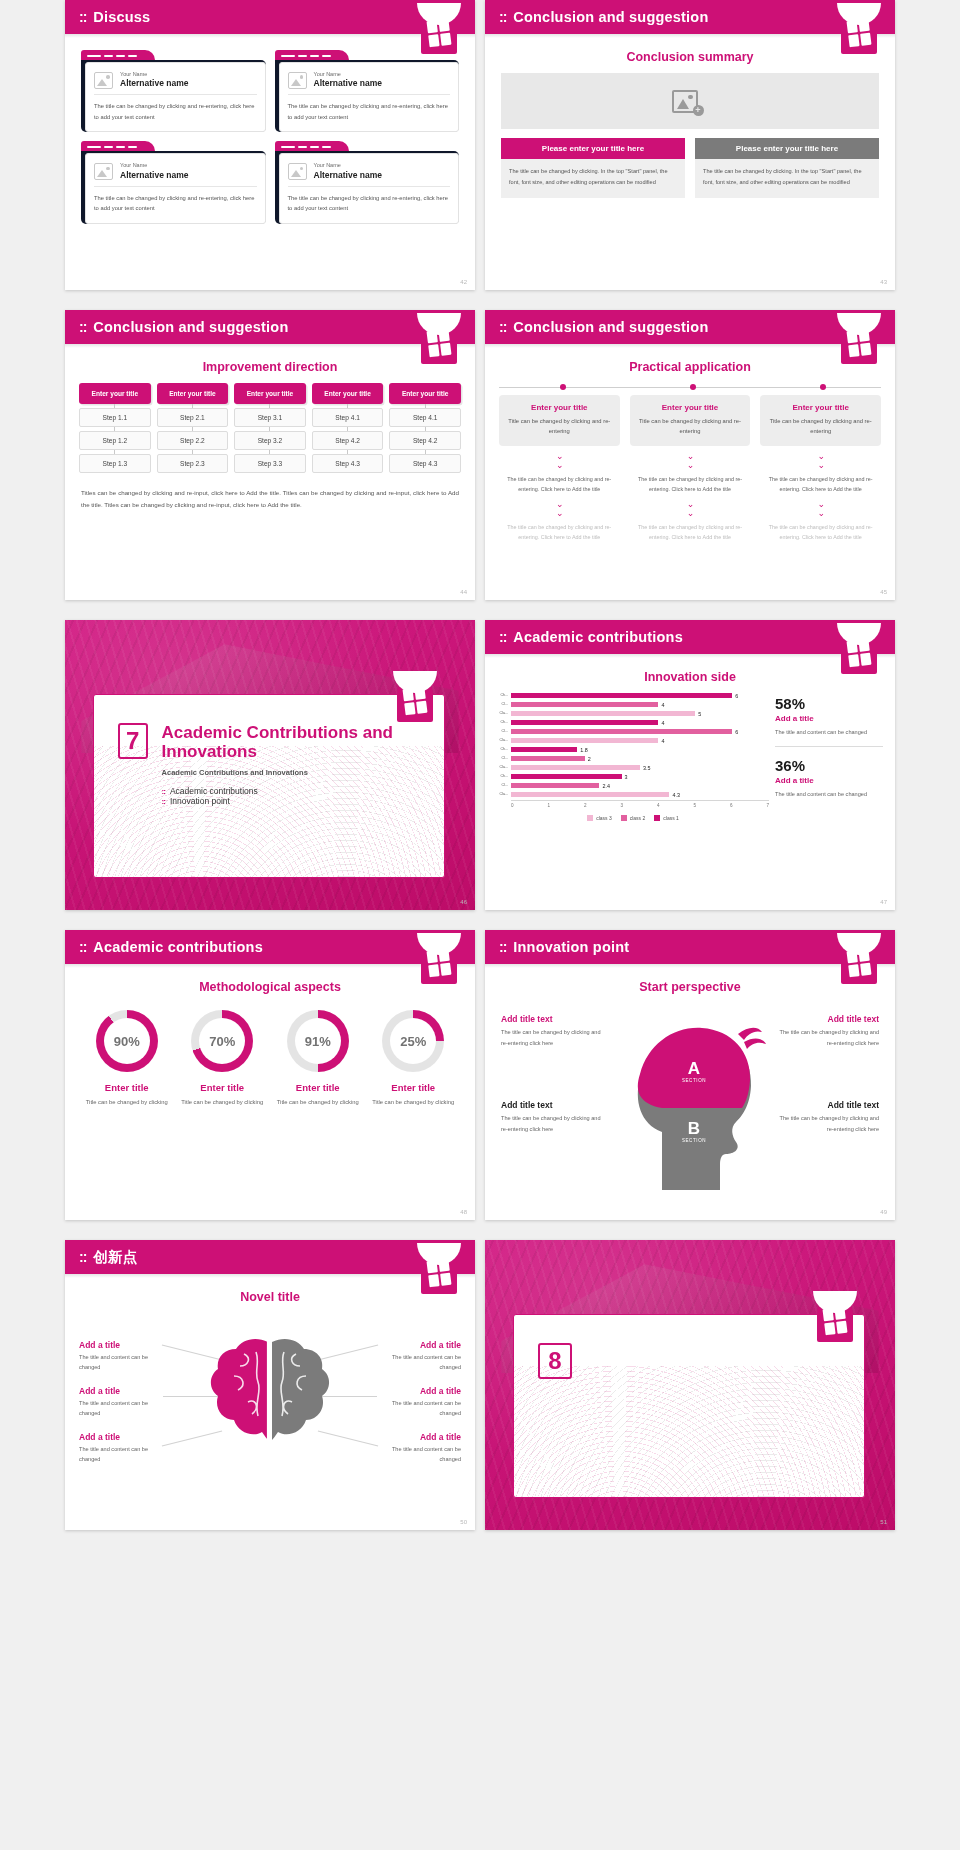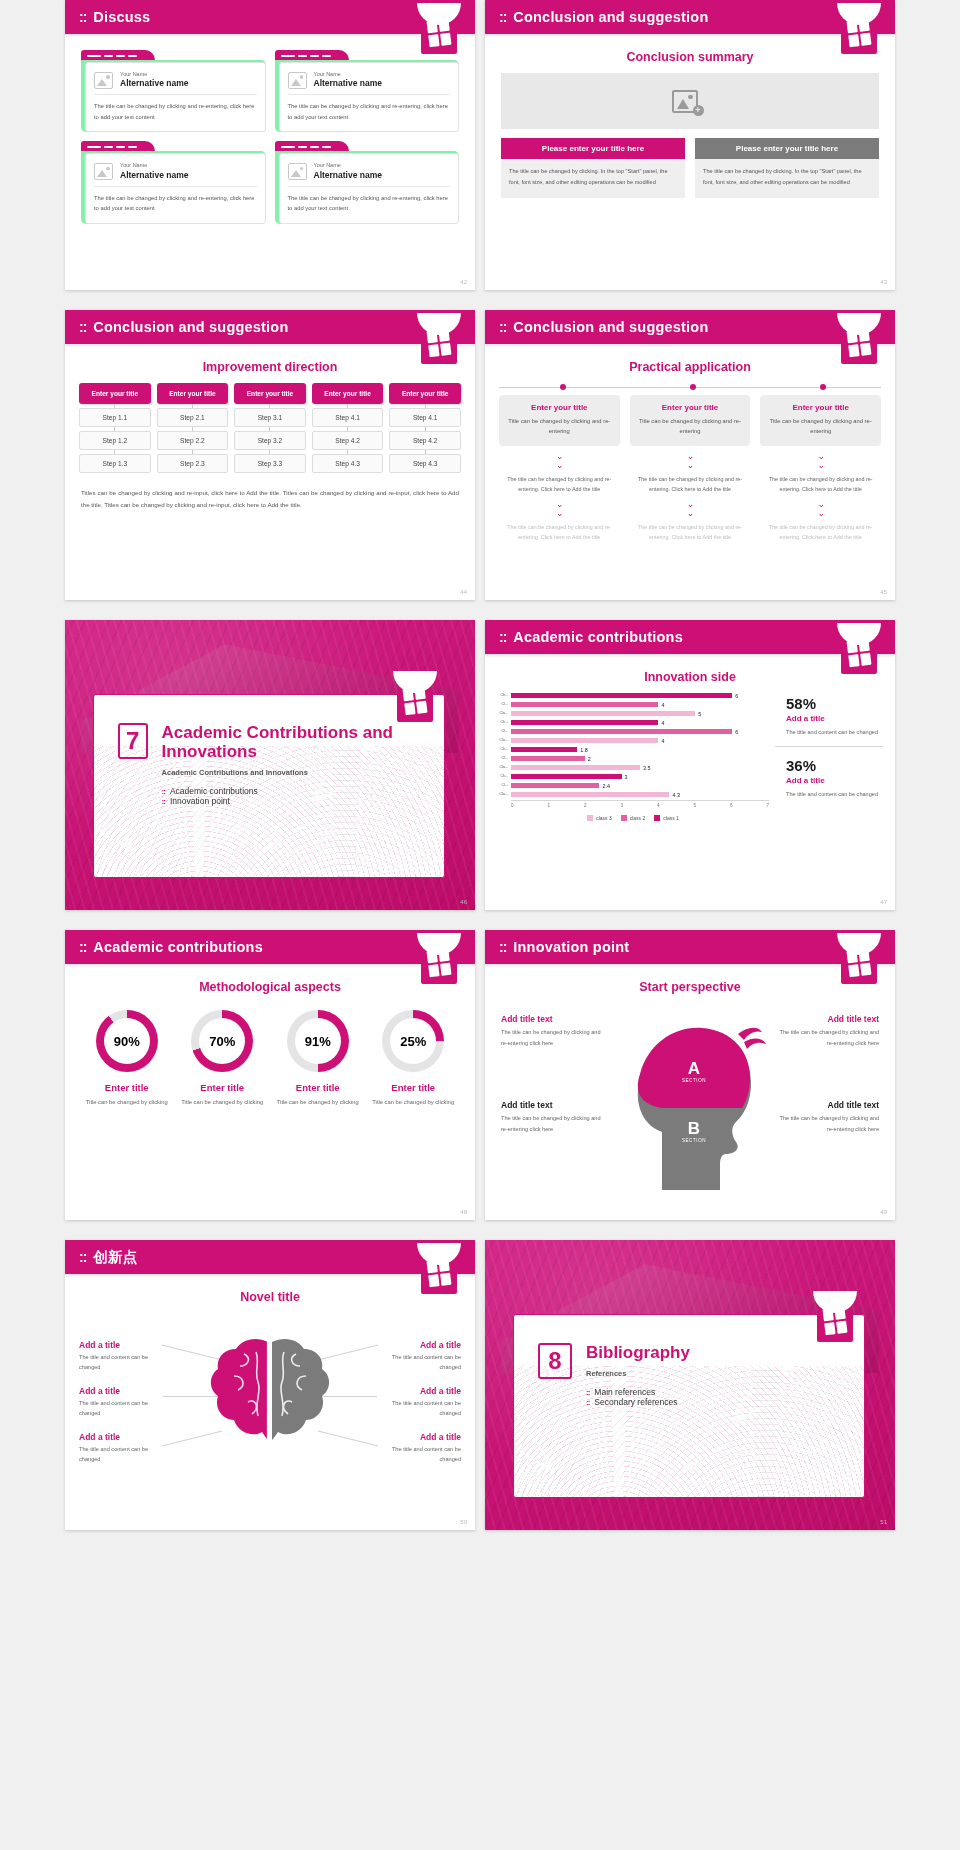--- a/index.html
+++ b/index.html
@@ -31,21 +31,21 @@
   
   .folders { display:grid; grid-template-columns:1fr 1fr; gap:9px 9px; padding:16px 16px 0 16px; }
   .folder { position:relative; padding-top:10px; }
   .folder .tab { position:absolute; left:0; top:0; width:74px; height:14px; background:#cd1076;
                  border-radius:3px 10px 0 0; }
   .folder .tab i { position:absolute; top:5px; height:2px; background:#fff; border-radius:1px; }
   .folder .tab i:nth-child(1){ left:6px; width:14px;}
   .folder .tab i:nth-child(2){ left:23px; width:9px;}
   .folder .tab i:nth-child(3){ left:35px; width:9px;}
   .folder .tab i:nth-child(4){ left:47px; width:9px;}
-  .folder .body { position:relative; background:#86efac; border-radius:0 5px 5px 5px; padding:2px 0 0 4px; }
+  .folder .body { position:relative; background:#0f172a; border-radius:0 5px 5px 5px; padding:2px 0 0 4px; }
   .folder .sheet { background:#fff; border:1px solid #e2e2e2; border-radius:3px; padding:8px 8px 9px 8px; min-height:66px; }
   .fhead { display:flex; align-items:center; gap:7px; padding-bottom:5px; border-bottom:1px solid #e6e6e6; }
   .imgicon { width:19px; height:17px; border:1.6px solid #c8c8c8; border-radius:2px; position:relative; flex:0 0 auto; background:#fff;}
   .imgicon:before { content:""; position:absolute; left:2px; bottom:2px; width:0;height:0;
                     border-left:5px solid transparent; border-right:5px solid transparent; border-bottom:7px solid #c8c8c8;}
   .imgicon:after { content:""; position:absolute; right:2.5px; top:2.5px; width:3.5px;height:3.5px;border-radius:50%;background:#c8c8c8;}
   .fname { font-size:5.5px; color:#6b6b6b; line-height:1.35; }
   .falt { font-size:8.5px; color:#222; font-weight:bold; line-height:1.25; }
   .fbody { font-size:5.8px; color:#555; line-height:1.85; padding-top:6px; }
 
@@ -118,32 +118,32 @@
   .grow { display:flex; align-items:center; height:7.6px; margin-bottom:1.4px; }
   .grow .bar { height:5.4px; }
   .grow .val { font-size:5.4px; color:#222; margin-left:3px; }
   .ylabels { position:absolute; left:0; top:0; width:13px; }
   .ylab { font-size:3.6px; color:#555; height:7.6px; line-height:7.6px; margin-bottom:1.4px; text-align:right; padding-right:2px;}
   .axis { border-top:1px solid #d6d6d6; margin-left:14px; display:flex; justify-content:space-between; padding-top:2px; }
   .axis span { font-size:4.6px; color:#777; }
   .legend { display:flex; justify-content:center; gap:9px; margin-top:7px; }
   .legend div { display:flex; align-items:center; gap:3px; font-size:5px; color:#555; }
   .legend i { width:6px; height:6px; display:block; }
-  .statblock { padding-top:4px;margin-left:11px; }
+  .statblock { padding-top:4px; }
   .statblock .pct { font-size:15px; font-weight:bold; color:#1a1a1a; line-height:1.1; }
   .statblock .lbl { font-size:8px; font-weight:bold; color:#cd1076; margin:1px 0 4px; }
   .statblock .dsc { font-size:5.6px; color:#666; line-height:1.9; }
   .statdiv { height:1px; background:#dcdcdc; margin:9px 0 7px; }
 
   
   .donuts { display:grid; grid-template-columns:repeat(4,1fr); margin:16px 14px 0 14px; }
   .donut { text-align:center; }
   .ring { width:62px; height:62px; border-radius:50%; margin:0 auto; display:flex; align-items:center; justify-content:center; position:relative; }
   .ring .hole { width:46px; height:46px; border-radius:50%; background:#fff; display:flex; align-items:center; justify-content:center;
-                font-size:13px; font-weight:bold; color:#000000; }
+                font-size:13px; font-weight:bold; color:#737373; }
   .donut .dt { color:#cd1076; font-size:9.5px; font-weight:bold; margin-top:10px; }
   .donut .dd { color:#666; font-size:5.8px; line-height:1.75; margin-top:4px; }
 
   
   .headwrap { position:relative; margin-top:6px; height:200px; }
   .hcol { position:absolute; width:100px; }
   .hcol .ht { color:#cd1076; font-size:8.5px; font-weight:bold; }
   .hcol .ht.dark { color:#1d1d1d; }
   .hcol .hd { color:#666; font-size:5.6px; line-height:1.9; margin-top:3px; }
   .headsvg { position:absolute; left:50%; transform:translateX(-50%); top:12px; }
@@ -726,28 +726,20 @@
   </div>
 
   <div class="slide divider">
     <div class="photo"></div>
     <div class="roof"></div>
     <div class="card">
       <div class="mesh"></div>
       <div class="inner">
         <div style="display:flex; gap:14px; align-items:flex-start;">
           <div class="numbox">8</div>
-          <div>
-            <div class="bigtitle">Bibliography</div>
-            <div class="subtitle">References</div>
-            <div class="bullets">
-              <div><span class="bd">::</span><span>Main references</span></div>
-              <div><span class="bd">::</span><span>Secondary references</span></div>
-            </div>
-          </div>
         </div>
       </div>
     </div>
     <div class="logo divlogo" style="top:56px;right:42px;">
       <div class="arch"></div>
         <div class="panes">
           <i></i>
           <i></i>
           <i></i>
           <i></i>

